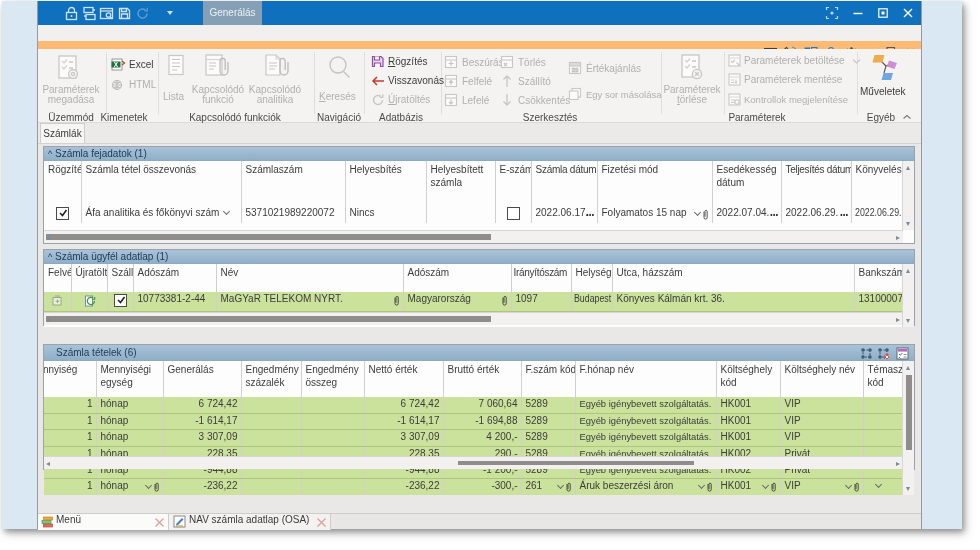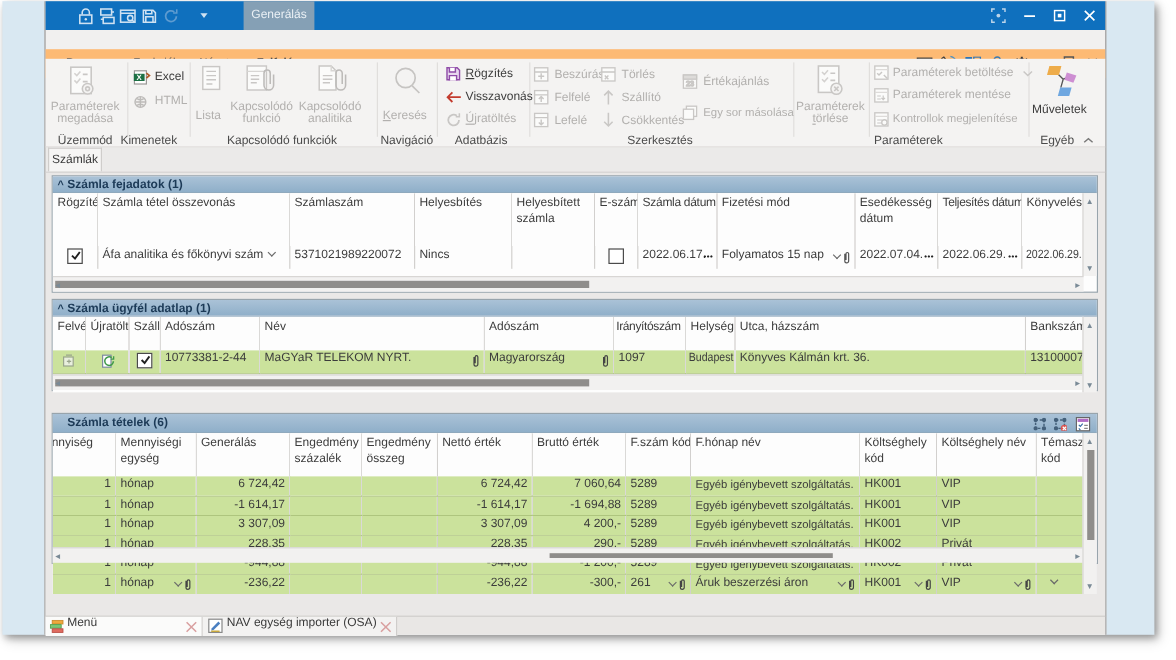--- a/index.html
+++ b/index.html
@@ -14,21 +14,21 @@
 .rsep{position:absolute;top:3px;width:1px;height:62px;background:#e0dedc}
 .rlbl{position:absolute;top:63px;font-size:10px;color:#4a4a4a;text-align:center;white-space:nowrap}
 .grey{color:#b2b0ae}
 .dark{color:#3c3c3c}
 .rtxt{position:absolute;font-size:10px;white-space:nowrap}
 .bigt{position:absolute;font-size:10px;text-align:center;line-height:10px;white-space:nowrap}
 #tabrow{position:absolute;left:0;top:122px;width:100%;height:20px;background:#ebeae9}
 #stab{position:absolute;left:2px;top:0px;width:45px;height:20px;background:#f6f5f4;border:1px solid #cfcdcb;border-bottom:none;font-size:10px;color:#3a3a3a;text-align:center;line-height:19px}
 #content{position:absolute;left:0;top:142px;width:100%;height:370px;background:#eae8e7;border-top:1px solid #d5d3d1}
 .sec{position:absolute;left:5px;width:872px;border:1px solid #98a4ac;background:#fdfdfd}
-.shdr{position:absolute;left:0;top:0;width:100%;height:14px;background:linear-gradient(#aac2d7,#8fafc9);border-bottom:1px solid #8fa9bd;font-size:10px;font-weight:bold;color:#1c3a57;line-height:14px}
+.shdr{position:absolute;left:0;top:0;width:100%;height:14px;background:linear-gradient(#aac2d7,#8fafc9);border-bottom:1px solid #8fa9bd;font-size:10px;font-weight:normal;color:#1c3a57;line-height:14px}
 .tblwrap{position:absolute;left:0;overflow:hidden}
 table.grid{border-collapse:collapse;table-layout:fixed;width:859px}
 table.grid td{position:relative;font-size:10px;color:#3c3c3c;padding:1px 3px 0 4px;border-right:1px solid #d2d0ce;overflow:hidden;white-space:nowrap;vertical-align:top}
 tr.hrow td{background:#fdfdfd;line-height:13px;padding-top:2px}
 .vsb{position:absolute;right:0;width:12px;background:#f2f1f0;border-left:1px solid #d8d6d4}
 .hsb{position:absolute;left:0;bottom:0;height:13px;background:#f2f1f0;border-top:1px solid #d8d6d4}
 .thumbh{position:absolute;top:3px;height:6px;background:#8f8d8b}
 .arr{position:absolute;font-size:8px;color:#7a8a96;line-height:8px}
 .num{text-align:right}
 .gr td{background:#cbe29c;border-right:1px solid #a9bf7d;border-bottom:1px solid #aec57e;color:#333d1d}
@@ -577,21 +577,21 @@
             <rect x="2.5" y="1" width="9" height="3" fill="#eda93c" stroke="#c8872a" stroke-width=".7"></rect>
             <rect x="1" y="4.5" width="9" height="3" fill="#7cc576" stroke="#4e9e4a" stroke-width=".7"></rect>
             <rect x="2.5" y="8" width="9" height="3" fill="#e06c60" stroke="#b84a40" stroke-width=".7"></rect>
           </svg><span style="margin-left:18px">Menü</span><svg class="abs" style="left:116px;top:3px" width="11" height="11" viewBox="0 0 11 11" stroke="#d9a0a0" stroke-width="1.3">
             <path d="M1.5 1.5l8 8M9.5 1.5l-8 8"></path>
           </svg></div>
 <div class="btab" style="width:162px;float:left;background:#f3f2f1"><svg class="abs" style="left:4px;top:1px" width="13" height="13" viewBox="0 0 13 13">
             <rect x="1" y="1" width="11" height="11" fill="#fff" stroke="#888" stroke-width="1"></rect>
             <path d="M3.5 8.5L9 3l1.5 1.5L5 10l-2 .5z" fill="#4a7fc1"></path>
             <path d="M3 11h7" stroke="#caa93c" stroke-width="1.2"></path>
-          </svg><span style="margin-left:20px">NAV egység importer (OSA)</span><svg class="abs" style="left:147px;top:3px" width="11" height="11" viewBox="0 0 11 11" stroke="#d9a0a0" stroke-width="1.3">
+          </svg><span style="margin-left:20px">NAV számla adatlap (OSA)</span><svg class="abs" style="left:147px;top:3px" width="11" height="11" viewBox="0 0 11 11" stroke="#d9a0a0" stroke-width="1.3">
             <path d="M1.5 1.5l8 8M9.5 1.5l-8 8"></path>
           </svg></div>
 </div>
 </div>
 </div>
 
 <style>
 .cb{display:inline-block;width:13px;height:13px;background:#fff;border:1px solid #4a4a4a;line-height:9px;text-align:center}
 .dots{position:absolute;right:2px;top:6px;font-size:6.5px;letter-spacing:0.5px;color:#222;font-weight:bold}
 .dd{display:inline-block;width:5px;height:5px;border-right:1.4px solid #6a6a6a;border-bottom:1.4px solid #6a6a6a;transform:rotate(45deg);margin-left:5px;vertical-align:2px}

